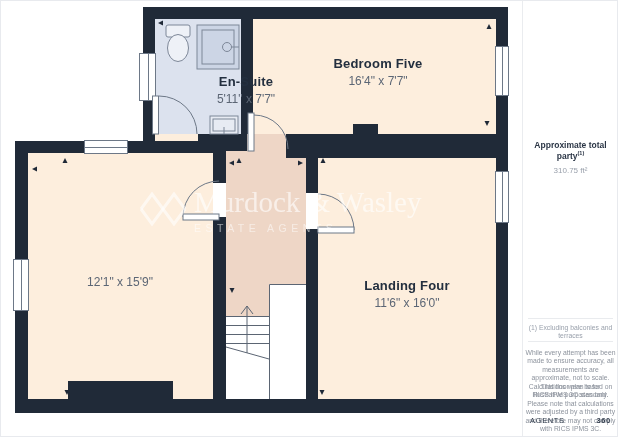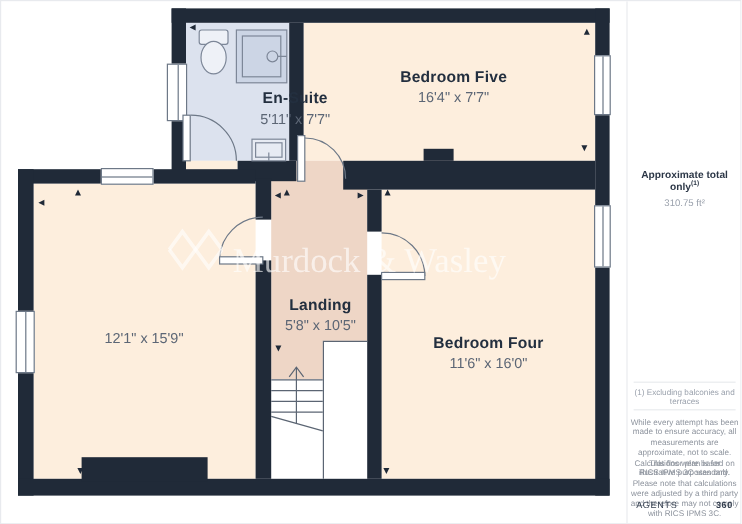--- a/index.html
+++ b/index.html
@@ -149,47 +149,44 @@
     </g>
   </svg>
 
   <div id="watermark">
     <svg width="46" height="46" viewBox="0 0 46 46">
       <polyline points="1,21 12,6 23,21 34,6 45,21" fill="none" stroke="rgba(255,255,255,0.6)" stroke-width="3"></polyline>
       <polyline points="1,21 12,36 23,21 34,36 45,21" fill="none" stroke="rgba(255,255,255,0.6)" stroke-width="3"></polyline>
     </svg>
     <div id="wm-text" style="margin-left:8px;">
       <div class="wm-name">Murdock &amp; Wasley</div>
+      <div class="wm-tagline">ESTATE AGENTS</div>
     </div>
   </div>
 
   <div class="room-label" style="left:197px;top:89px;margin-left:48px;">
     <div class="room-name">En-Suite</div>
     <div class="room-dims">5'11" x 7'7"</div>
   </div>
   <div class="room-label" style="left:377px;top:71px;">
     <div class="room-name">Bedroom Five</div>
     <div class="room-dims">16'4" x 7'7"</div>
   </div>
   <div class="room-label" style="left:119px;top:279px;">
     <div class="room-dims">12'1" x 15'9"</div>
   </div>
-  <div class="room-label" style="left:266px;top:261px;">
-    <div class="room-name">Landing</div>
-    <div class="room-dims">5'8" x 10'5"</div>
-  </div>
   <div class="room-label" style="left:406px;top:293px;">
-    <div class="room-name">Bedroom Four</div>
+    <div class="room-name">Landing Four</div>
     <div class="room-dims">11'6" x 16'0"</div>
   </div>
 
 
   <div id="sidebar-divider"></div>
   <div id="sb-area">
-    <div class="sb-area-label"><span>Approximate total only</span><sup>(1)</sup></div>
+    <div class="sb-area-label"><span>Approximate total party</span><sup>(1)</sup></div>
     <div class="sb-area-value">310.75 ft²</div>
   </div>
   <div class="sb-hline" style="top:317px;"></div>
   <div class="sb-note" style="top:323px;">(1) Excluding balconies and terraces</div>
   <div class="sb-hline" style="top:340px;"></div>
   <div class="sb-para" style="top:348px;">While every attempt has been made to ensure accuracy, all measurements are approximate, not to scale. This floor plan is for illustrative purposes only.</div>
   <div class="sb-para" style="top:382px;">Calculations were based on RICS IPMS 3C standard. Please note that calculations were adjusted by a third party and therefore may not comply with RICS IPMS 3C.</div>
   <div id="sb-brand"><span>AGENTS</span><b>360</b></div>
 
 </div>

